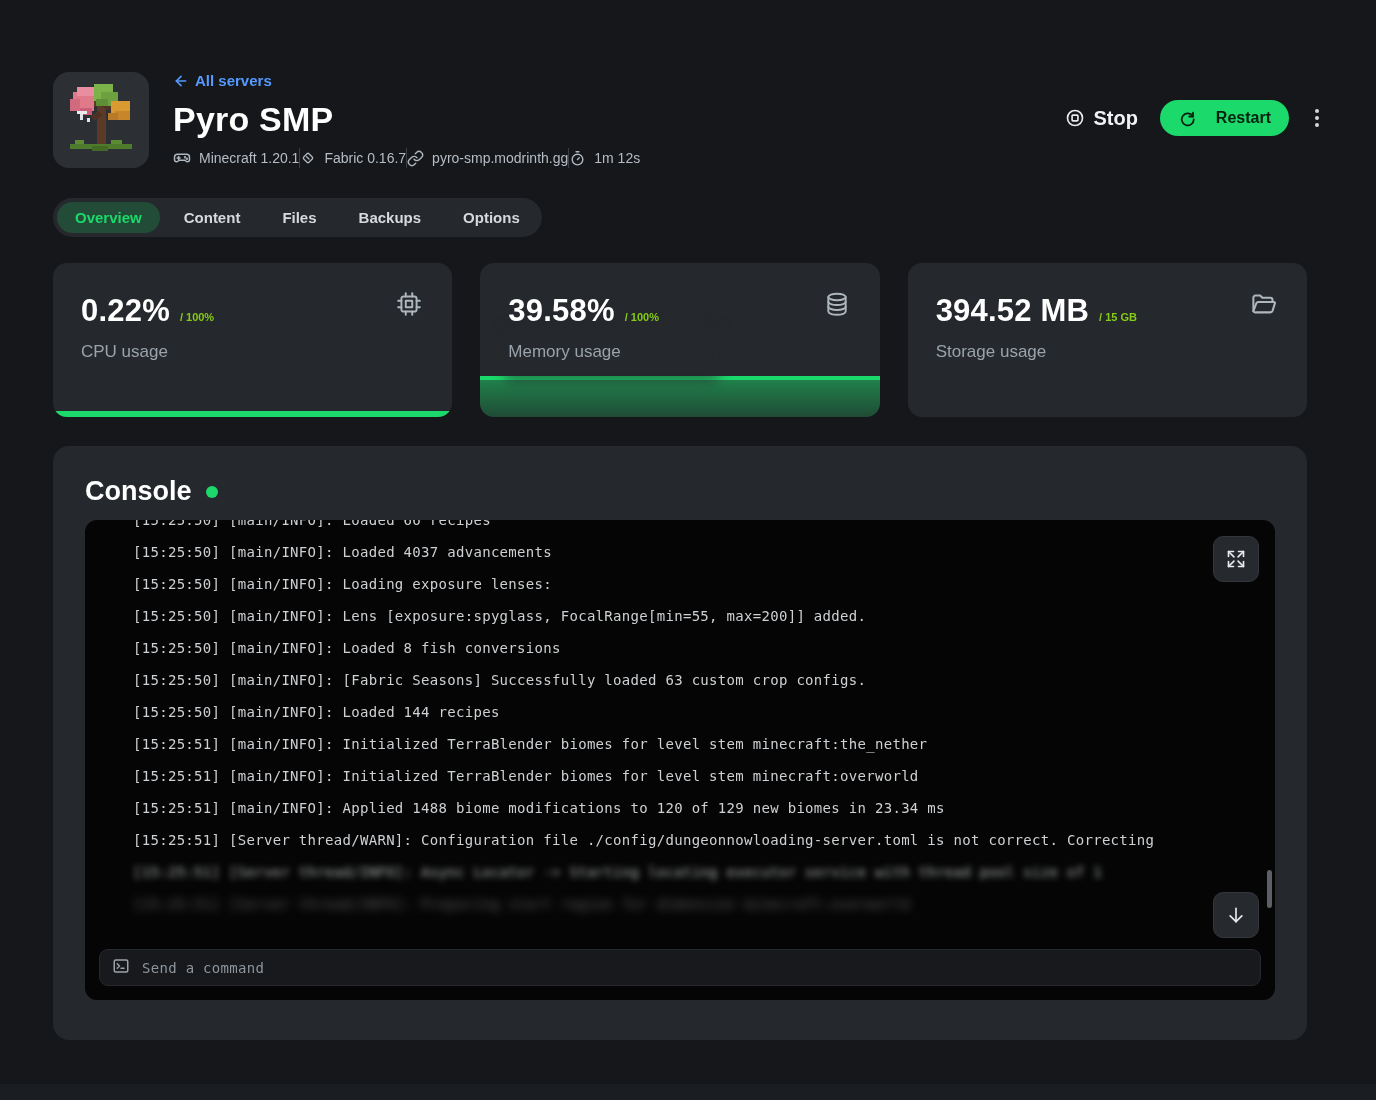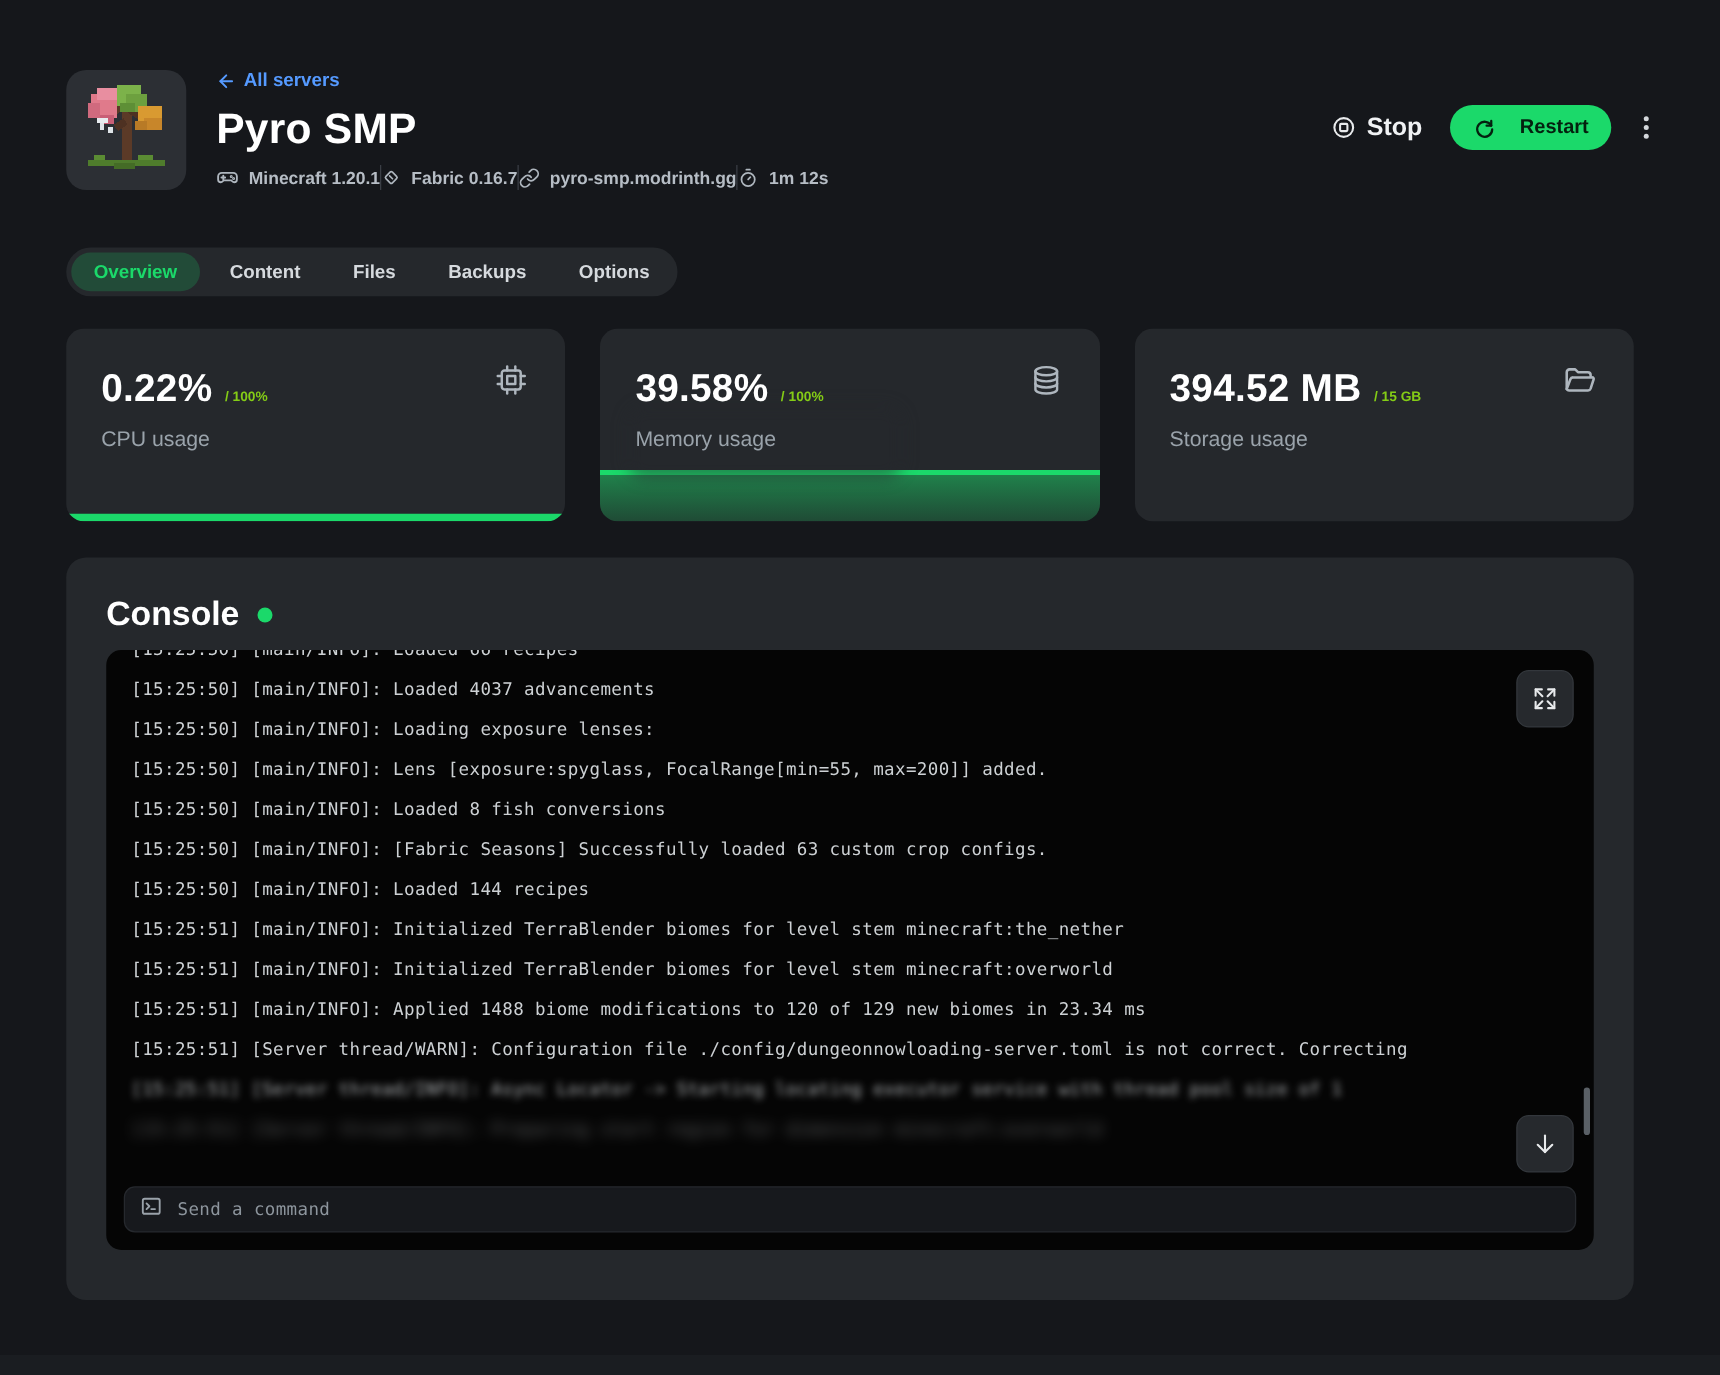--- a/index.html
+++ b/index.html
@@ -6,30 +6,30 @@
   html,body { background:#101216; }
   .page {
     position:relative; width:1376px; height:1100px; overflow:hidden;
     background:#15171b;
     font-family:"Liberation Sans", sans-serif;
     color:#e8eaed;
   }
   .footer-strip { position:absolute; left:0; right:0; bottom:0; height:16px; background:#1a1d21; }
 
   
-  .header { position:absolute; left:53px; right:53px; top:56px; height:96px; }
+  .header { position:absolute; left:53px; right:53px; top:72px; height:96px; }
   .avatar {
     position:absolute; left:0; top:0; width:96px; height:96px;
     background:#2c2f34; border-radius:16px; overflow:hidden;
     display:flex; align-items:center; justify-content:center;
   }
   .head-text { position:absolute; left:120px; top:0; height:96px; display:flex; flex-direction:column; justify-content:space-between; }
   .back-link { display:flex; align-items:center; gap:6px; color:#559aff; font-size:15px; font-weight:600; text-decoration:none; cursor:pointer; }
   .server-title { font-size:34px; font-weight:800; letter-spacing:.2px; color:#ffffff; line-height:1; }
-  .meta-row { display:flex; align-items:center; color:#b6bdc5; font-size:14px; font-weight:700; }
+  .meta-row { display:flex; align-items:center; color:#b6bdc5; font-size:14px; font-weight:400; }
   .meta-item { display:flex; align-items:center; gap:8px; }
   .meta-item svg { stroke:#aeb6be; }
   .meta-sep { width:1px; height:20px; background:#3a3e45; }
   .actions { position:absolute; right:0; top:28px; display:flex; align-items:center; gap:22px; }
   .stop-btn { display:flex; align-items:center; gap:8px; background:transparent; border:none; color:#f0f2f4; font-size:20px; font-weight:700; cursor:pointer; font-family:inherit; }
   .restart-btn {
     display:flex; align-items:center; gap:20px; background:#1bd96a; border:none;
     color:#04210f; font-size:16px; font-weight:700; padding:9px 18px; border-radius:20px; cursor:pointer; font-family:inherit;
   }
   .kebab { display:flex; flex-direction:column; gap:3px; padding:6px 4px; cursor:pointer; background:none; border:none; }
@@ -60,21 +60,21 @@
     background:rgba(37,40,44,0.45); filter:blur(6px);
   }
 
   
   .console-card { position:absolute; left:53px; top:446px; width:1254px; height:594px; background:#25282c; border-radius:16px; }
   .console-head { position:absolute; left:32px; top:30px; display:flex; align-items:center; gap:14px; }
   .console-title { font-size:27px; font-weight:700; color:#ffffff; }
   .console-dot { width:12px; height:12px; border-radius:50%; background:#1bd96a; }
   .console-panel { position:absolute; left:32px; right:32px; top:74px; bottom:40px; background:#050505; border-radius:12px; }
   .log-area {
-    position:absolute; left:0; right:0; top:0; bottom:55px; overflow:hidden; padding:0 20px;
+    position:absolute; left:0; right:0; top:0; bottom:55px; overflow:hidden; padding:0 48px;
     font-family:"DejaVu Sans Mono", monospace; font-size:14px; letter-spacing:.3px; color:#cdd1d4;
   }
   .log-line { line-height:32px; white-space:nowrap; }
   .log-line.clipped { margin-top:-16px; }
   .log-line.blur1 { filter:blur(3px); opacity:.85; }
   .log-line.blur2 { filter:blur(5px); opacity:.45; }
   .panel-btn {
     position:absolute; width:46px; height:46px; border-radius:10px; background:#26292d; border:1px solid #33373c;
     display:flex; align-items:center; justify-content:center; cursor:pointer;
   }

